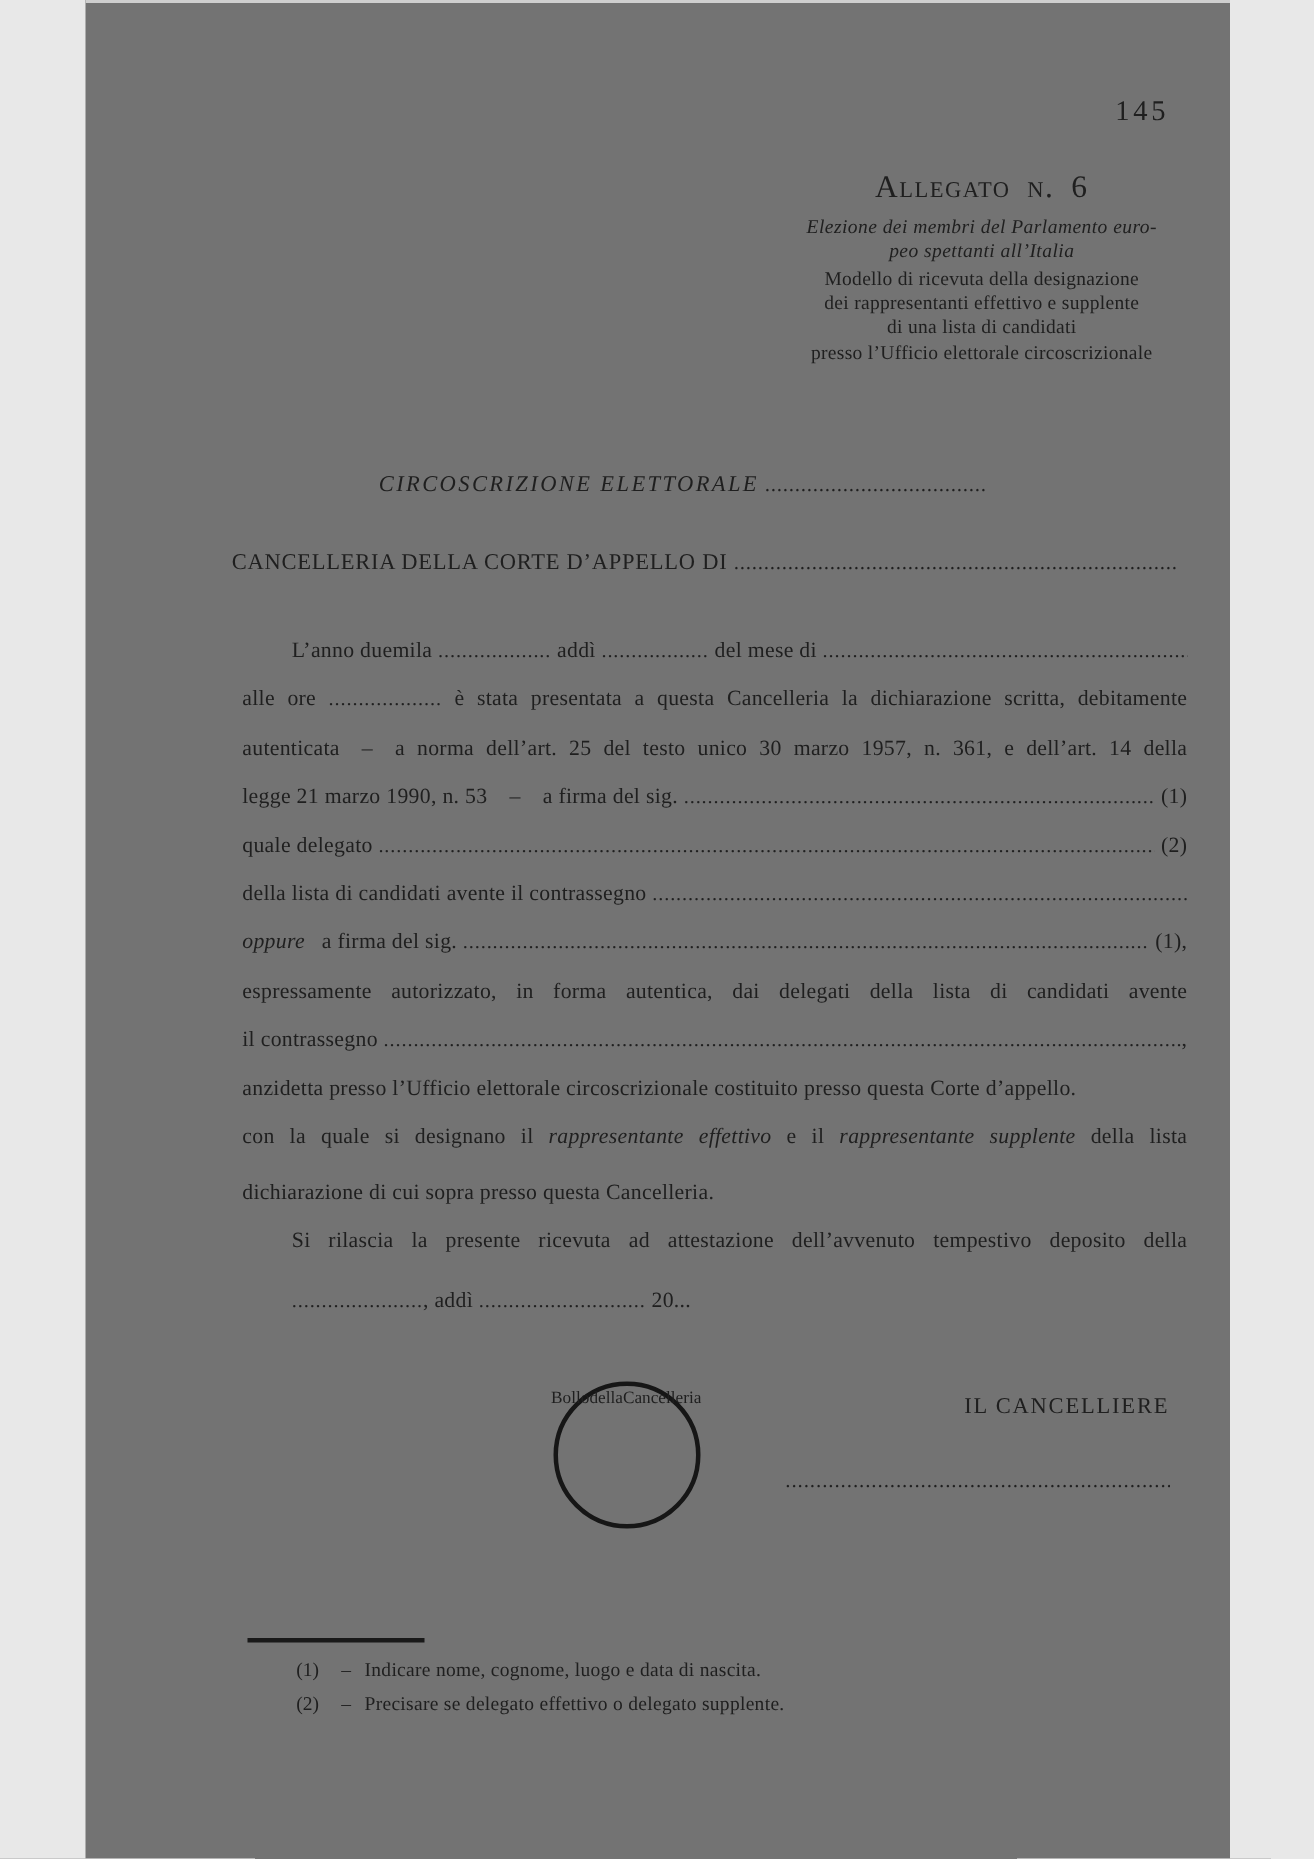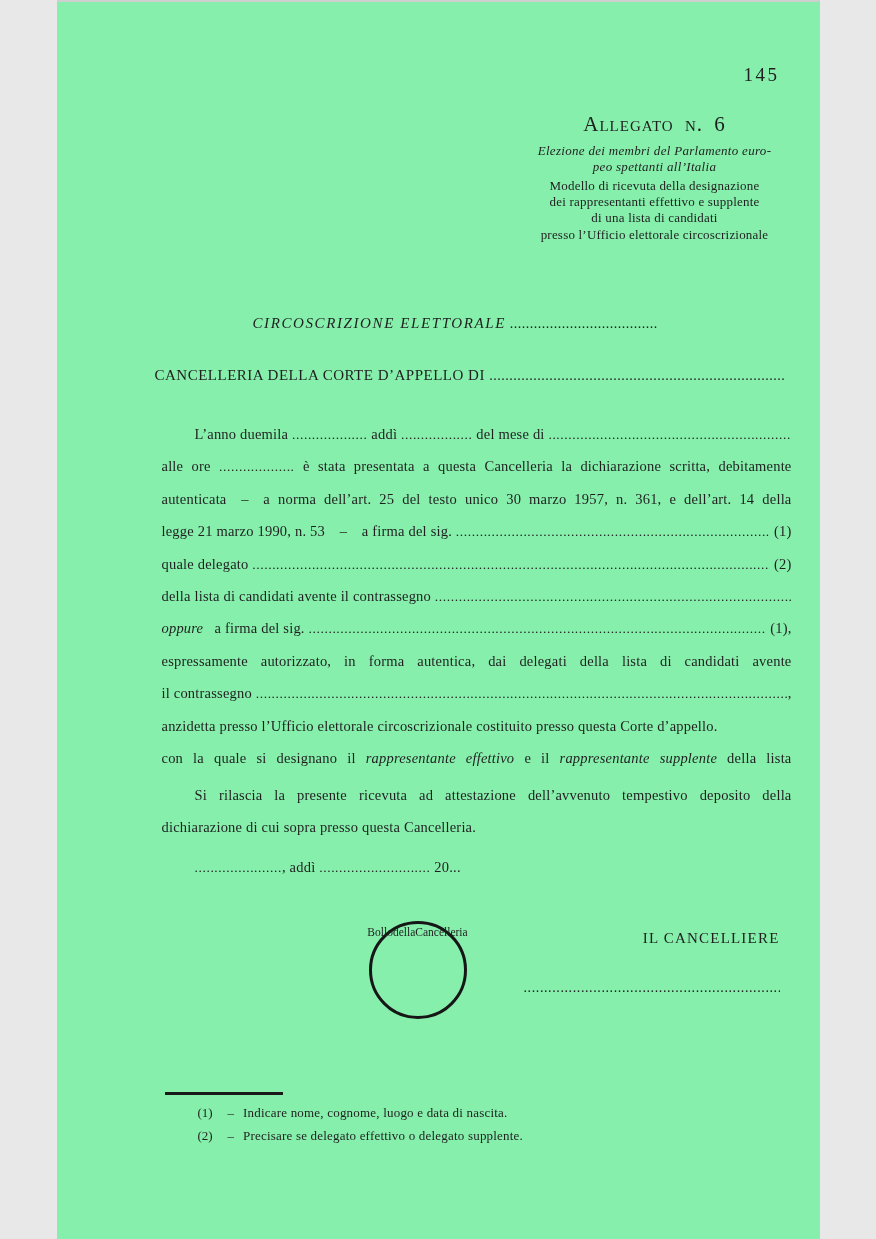--- a/index.html
+++ b/index.html
@@ -1,20 +1,20 @@
 <!DOCTYPE html>
 <html><head>
 <meta charset="utf-8">
 <style>
   html,body{margin:0;padding:0;background:#e8e8e8;}
   .page{
     position:relative;
     width:763px;height:1239px;
     margin:0 auto;
-    background:#86efac;
+    background:#737373;
     color:#1f1f1f;
     font-family:"Liberation Serif","DejaVu Serif",serif;
     overflow:hidden;
   }
   .scan-edge{position:absolute;top:0;left:0;width:100%;height:2px;background:#cfcfcf;}
 
   .page-number{
     position:absolute;top:64px;left:687px;
     font-size:19px;letter-spacing:2.5px;
   }
@@ -127,22 +127,22 @@
       <div class="bline flexline"><span class="seg">legge 21 marzo 1990, n. 53 – a firma del sig. </span><span class="seg fill dots">................................................................................................................................................................</span><span class="seg"> (1)</span></div>
       <div class="bline flexline"><span class="seg">quale delegato </span><span class="seg fill dots">................................................................................................................................................................</span><span class="seg"> (2)</span></div>
       <div class="bline flexline"><span class="seg">della lista di candidati avente il contrassegno </span><span class="seg fill dots">................................................................................................................................................................</span></div>
       <div class="bline flexline"><span class="seg it">oppure</span><span class="seg">  a firma del sig. </span><span class="seg fill dots">................................................................................................................................................................</span><span class="seg"> (1),</span></div>
       <div class="bline just"><span class="seg">espressamente autorizzato, in forma autentica, dai delegati della lista di candidati avente</span></div>
       <div class="bline flexline"><span class="seg">il contrassegno </span><span class="seg fill dots">................................................................................................................................................................</span><span class="seg">,</span></div>
       <div class="bline nowrapline"><span class="seg">anzidetta presso l’Ufficio elettorale circoscrizionale costituito presso questa Corte d’appello.</span></div>
       <div class="bline just"><span class="seg">con la quale si designano il </span><span class="seg it">rappresentante effettivo</span><span class="seg"> e il </span><span class="seg it">rappresentante supplente</span><span class="seg"> della lista</span></div>
     </div>
   <div class="body-block" id="para2">
+      <div class="bline nowrapline"><span class="seg">dichiarazione di cui sopra presso questa Cancelleria.</span></div>
       <div class="bline ind just"><span class="seg">Si rilascia la presente ricevuta ad attestazione dell’avvenuto tempestivo deposito della</span></div>
-      <div class="bline nowrapline"><span class="seg">dichiarazione di cui sopra presso questa Cancelleria.</span></div>
     </div>
   <div class="body-block" id="dateline">
       <div class="bline ind nowrapline"><span class="seg dots">......................</span><span class="seg">, addì </span><span class="seg dots">............................</span><span class="seg"> 20...</span></div>
     </div>
 
   <div class="stamp">
     <div>Bollo</div>
     <div>della</div>
     <div>Cancelleria</div>
   </div>

